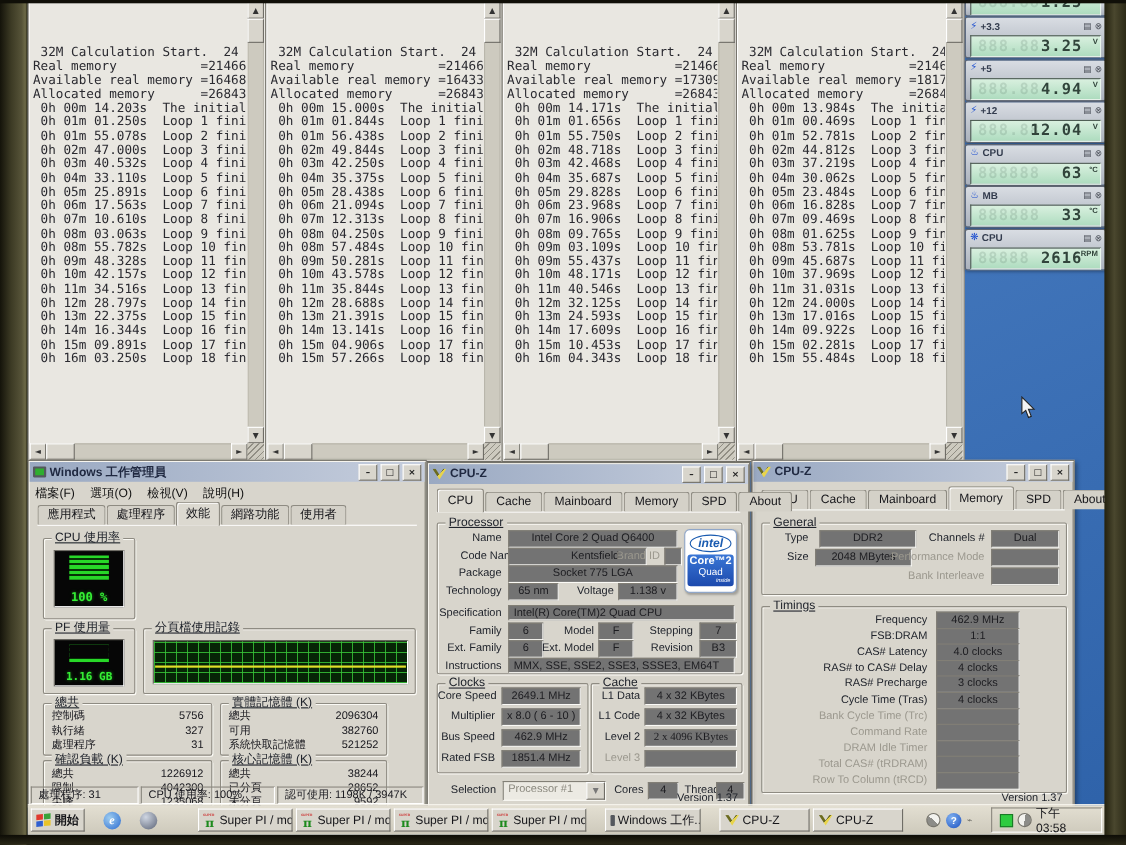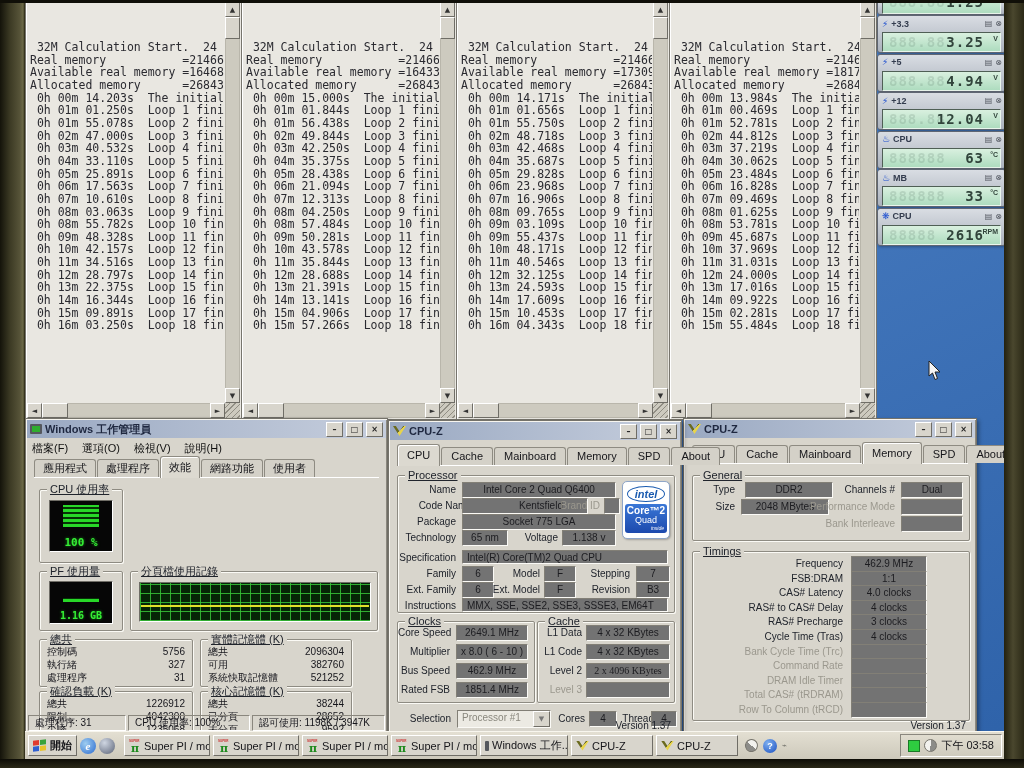--- a/index.html
+++ b/index.html
@@ -127,21 +127,21 @@
   .logo .lc .c3{font:italic 5px "Liberation Sans",sans-serif;text-align:right;padding-right:3px;line-height:6px;}
   .dd{position:absolute;height:16px;background:#eceae3;border:1px solid;
       border-color:#827f76 #fbfaf6 #fbfaf6 #827f76;}
   .dd .ddt{position:absolute;left:4px;top:1px;font:10px "Liberation Sans",sans-serif;color:#8a887e;}
   .dd .dda{position:absolute;right:0;top:0;width:15px;height:14px;background:#d8d5cc;
       border:1px solid;border-color:#fff #6f6d66 #6f6d66 #fff;font:7px "DejaVu Sans",sans-serif;
       color:#777;display:flex;align-items:center;justify-content:center;}
   
   #taskbar{position:absolute;left:25px;right:19px;bottom:9px;height:27px;
       background:linear-gradient(#e3dfd2,#cdc9bb);border-top:1px solid #f8f6ee;
-      display:flex;align-items:center;gap:3px;padding:0 3px;z-index:9;
+      display:flex;align-items:center;gap:17px;padding:0 3px;z-index:9;
       box-shadow:0 2px 2px rgba(0,0,0,.4);}
   .tbtn{height:21px;background:#d8d5cc;border:1px solid;border-color:#fff #6f6d66 #6f6d66 #fff;
       display:flex;align-items:center;gap:3px;padding:0 4px;font:11px "Liberation Sans",sans-serif;
       color:#16161a;white-space:nowrap;overflow:hidden;box-sizing:border-box;}
   .flag{width:14px;height:12px;display:grid;grid-template-columns:6px 6px;
       grid-template-rows:5px 5px;gap:1px;transform:skewY(-6deg);}
   .flag i{display:block;}
   .pi-ico{width:12px;height:12px;position:relative;flex:0 0 12px;}
   .pi-ico:before{content:"SUPER";position:absolute;top:-1px;left:0;font:bold 3px "Liberation Sans",sans-serif;color:#c33;}
   .pi-ico:after{content:"π";position:absolute;bottom:-3px;left:2px;font:bold 11px "DejaVu Serif",serif;color:#1d8a1d;}

